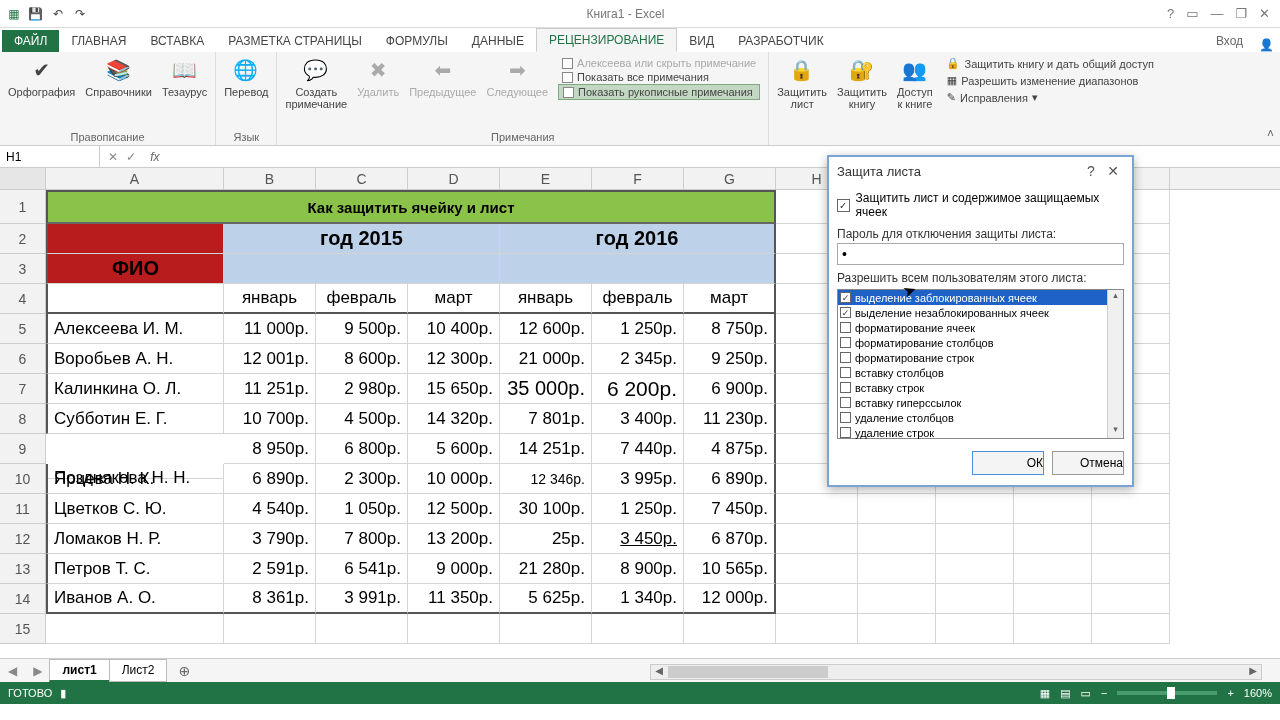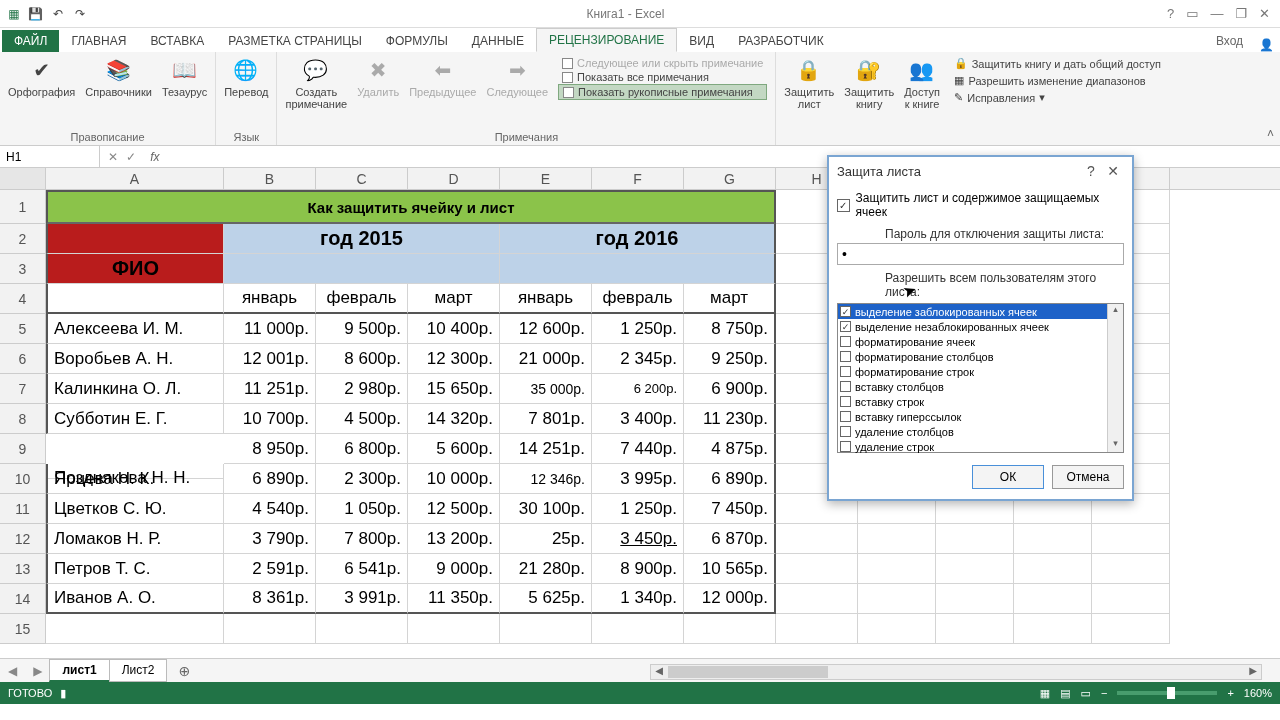--- a/index.html
+++ b/index.html
@@ -81,30 +81,30 @@
 .zoom-slider .th { position:absolute; left:50%; top:-4px; width:8px; height:12px; background:#fff;}
 
 
 .dialog { position: absolute; left: 827px; top: 155px; width: 307px; background: #fff; border: 2px solid #7aa5d2; box-shadow: 0 3px 10px rgba(0,0,0,.3); font-size: 12px; }
 .dialog .dtitle { display:flex; align-items:center; padding: 6px 8px; }
 .dialog .dtitle .t { flex:1; font-size: 13px; color:#333;}
 .dialog .dtitle .b { width: 22px; text-align:center; font-size: 14px; color:#555; cursor:pointer;}
 .dialog .body { padding: 4px 8px 10px 8px; }
 .dchk { display:flex; align-items:center; gap:6px; padding: 2px 0;}
 .dchk .box { width:13px; height:13px; border:1px solid #666; display:flex; align-items:center; justify-content:center; font-size:10px; color:#333;}
-.dlabel { padding: 6px 0 2px 0; color:#333;margin-left:48px;}
+.dlabel { padding: 6px 0 2px 0; color:#333;}
 .dinput { width: 100%; height: 22px; border: 1px solid #aaa; padding: 0 4px; font-size:14px;}
 .permlist { border:1px solid #888; height: 150px; margin-top:2px; position:relative; background:#fff;}
 .permlist .scroll { position:absolute; right:0; top:0; bottom:0; width:16px; background:#f0f0f0; border-left:1px solid #ccc; display:flex; flex-direction:column; align-items:center; font-size:9px; color:#666;}
 .permlist .scroll .sa{height:14px;}
 .permlist .item { display:flex; align-items:center; gap:4px; padding: 0 2px; height:15px; font-size:11px; white-space:nowrap;}
 .permlist .item.sel { background:#1e62c8; color:#fff;}
 .permlist .item .cb { width:11px; height:11px; border:1px solid #666; background:#fff; display:flex;align-items:center;justify-content:center; font-size:9px; color:#333;}
 .dbtns { display:flex; justify-content:flex-end; gap:8px; padding-top:12px;}
-.dbtn { min-width:72px; height:24px; border:1px solid #999; background:#f4f4f4; font-size:12px; cursor:pointer;}
+.dbtn { min-width:72px; height:24px; border:1px solid #999; background:#f4f4f4; font-size:12px; cursor:pointer;text-align:right;}
 .cursor { position:absolute; left:903px; top:281px; font-size:16px; color:#000; pointer-events:none; transform: rotate(-20deg);}
 </style>
 </head>
 <body>
 
 <div class="titlebar">
   <div class="qat">
     <span class="qat-icon" style="color:#217346">▦</span>
     <span class="qat-icon">💾</span>
     <span class="qat-icon">↶</span>
@@ -177,21 +177,21 @@
           <div class="ricon">⬅</div>
           <span>Предыдущее</span>
         </div>
       <div class="rbtn disabled">
           <div class="ricon">➡</div>
           <span>Следующее</span>
         </div>
       <div style="display:flex;flex-direction:column;gap:0">
         <div class="chk-row" style="color:#aaa">
             <span class="chk"></span>
-            <span>Следующее или скрыть примечание</span>
+            <span>Алексеева или скрыть примечание</span>
           </div>
         <div class="chk-row">
             <span class="chk"></span>
             <span>Показать все примечания</span>
           </div>
         <div class="chk-row active">
             <span class="chk"></span>
             <span>Показать рукописные примечания</span>
           </div>
       </div>
@@ -337,22 +337,22 @@
         <div class="cell cJ "></div>
         <div class="cell cK "></div>
         <div class="cell cL "></div>
       </div>
       <div class="row" style="height: 30px;">
         <div class="rh">7</div>
         <div class="cell cA thickL" style="font-size: 17px;">Калинкина О. Л.</div>
         <div class="cell cB right " style="font-size: 17px;">11 251р.</div>
         <div class="cell cB right " style="font-size: 17px;">2 980р.</div>
         <div class="cell cB right " style="font-size: 17px;">15 650р.</div>
-        <div class="cell cB right " style="font-size: 14px; text-align: center;">35 000р.</div>
-        <div class="cell cB right " style="font-size: 13px;">6 200р.</div>
+        <div class="cell cB right " style="font-size: 20px; text-align: center;">35 000р.</div>
+        <div class="cell cB right " style="font-size: 21px;">6 200р.</div>
         <div class="cell cB right thickR " style="font-size: 17px;">6 900р.</div>
         <div class="cell cH "></div>
         <div class="cell cI "></div>
         <div class="cell cJ "></div>
         <div class="cell cK "></div>
         <div class="cell cL "></div>
       </div>
       <div class="row" style="height: 30px;">
         <div class="rh">8</div>
         <div class="cell cA thickL" style="font-size: 17px;">Субботин Е. Г.</div>

